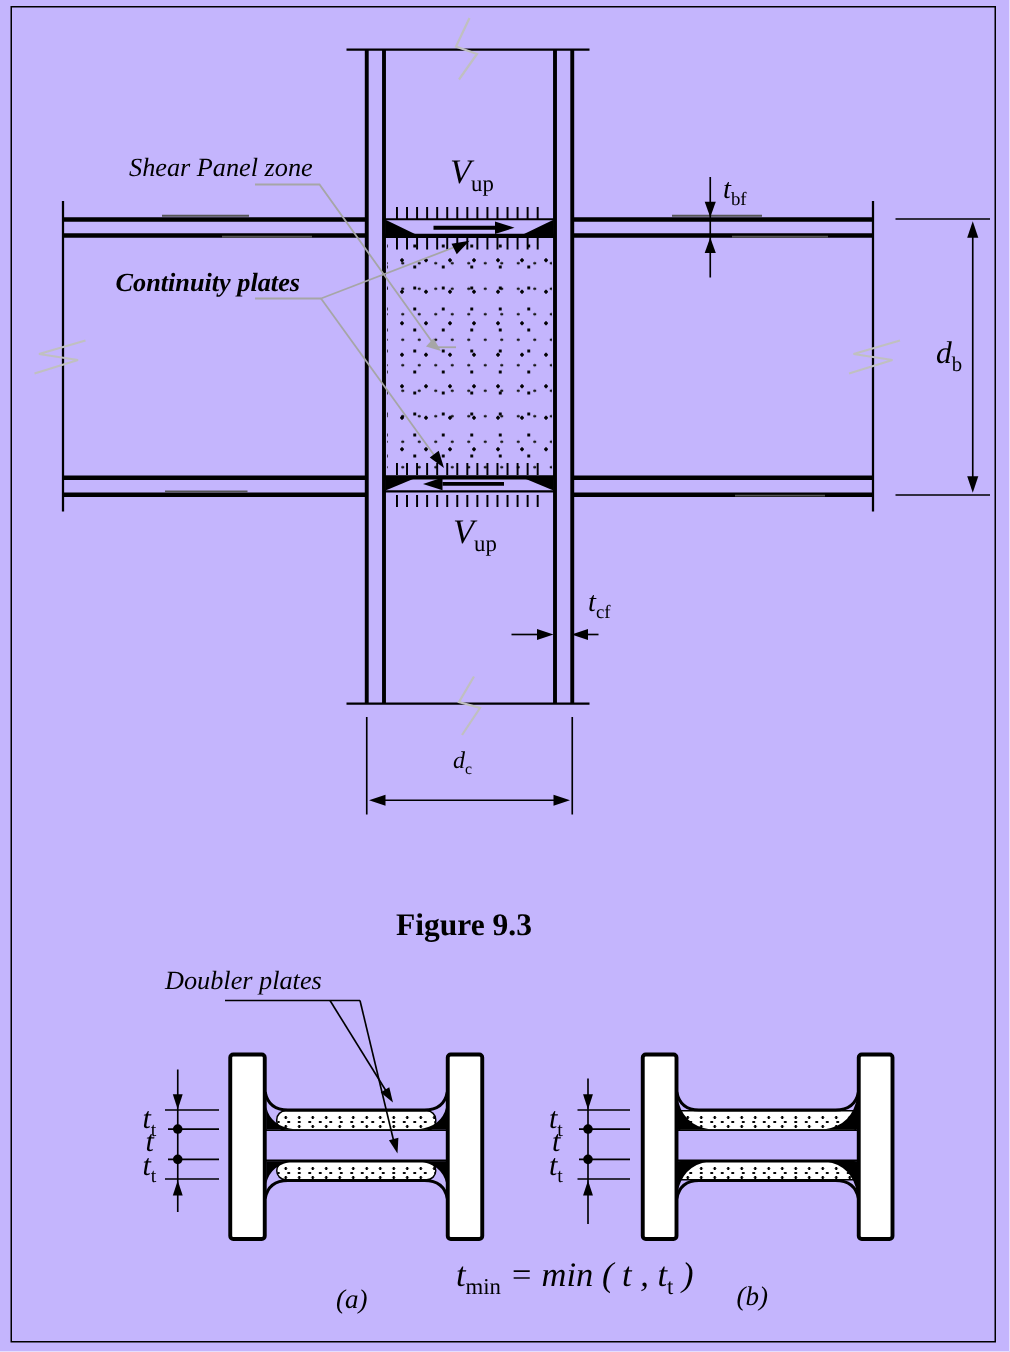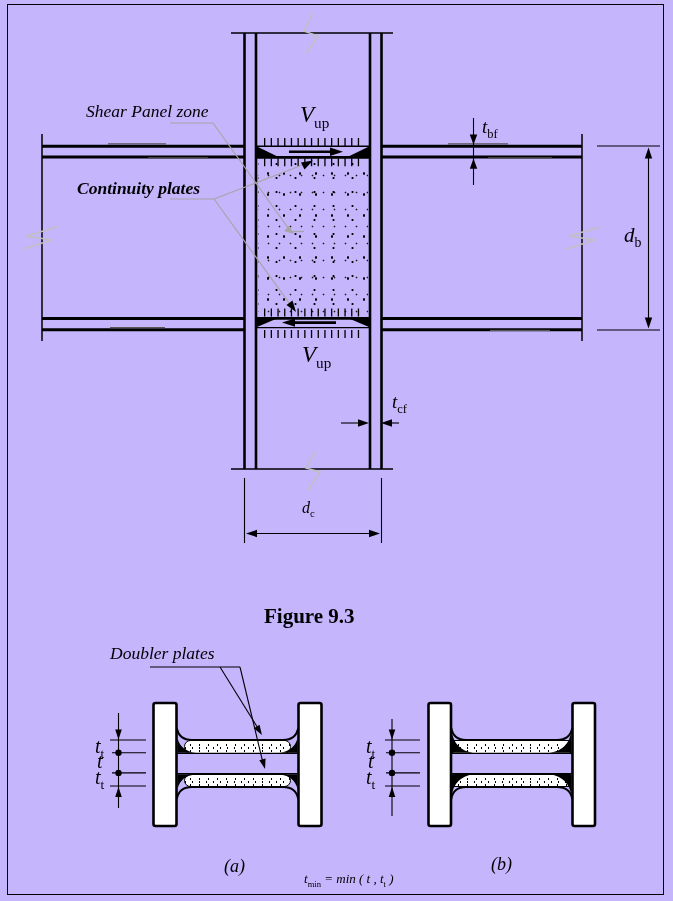--- a/index.html
+++ b/index.html
@@ -24,21 +24,21 @@
   .rplate{border-radius:6.5px;}
   .sqplate{border-radius:2px;}
   svg.overlay{position:absolute;left:0;top:0;z-index:2;}
   .lbl{position:absolute;z-index:3;font-style:italic;white-space:nowrap;
        font-size:17.5px;line-height:1.05;}
   .lbl sub{font-style:normal;font-size:0.66em;line-height:0;}
   .big{font-size:23px;}
   .mid{font-size:19px;}
   .dim{font-size:20px;}
   .caption{font-style:normal;font-weight:bold;font-size:21px;margin-top:36px;}
-  .formula{font-size:13px;margin-top:34px;}
+  .formula{font-size:23px;}
   .paren{font-size:18px;}
 </style>
 </head>
 <body>
 
 <div class="stage">
 
   <div class="page-border"></div>
 
   <div class="stipple" style="left:258px;top:160px;width:110px;height:156px;"></div>

